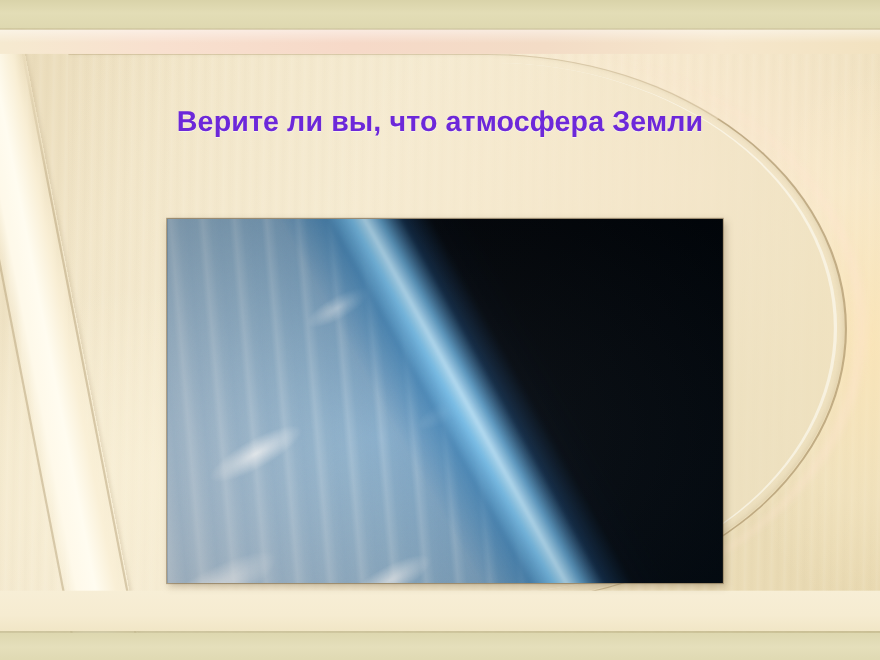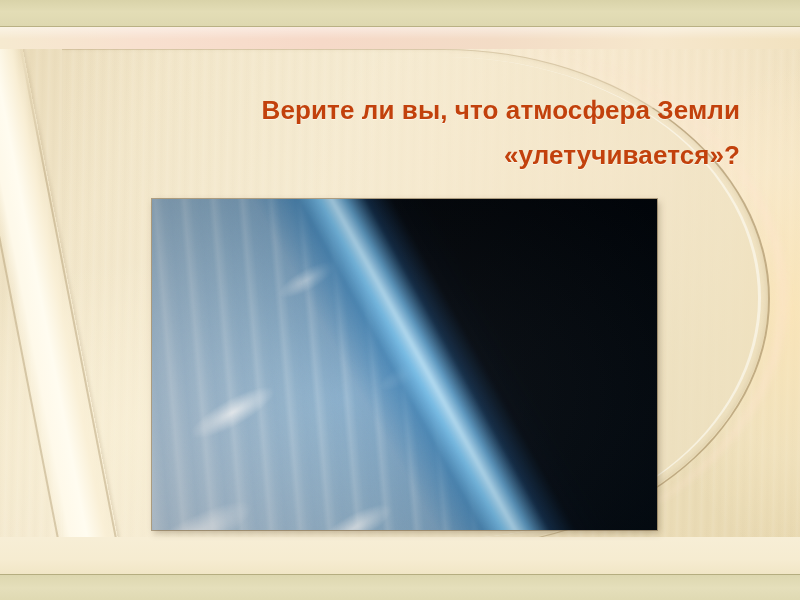--- a/index.html
+++ b/index.html
@@ -187,25 +187,25 @@
       rgba(255,240,206,0.35) 45%,
       rgba(255,240,206,0) 76%);
   }
 
   
   .title {
     position: absolute;
     left: 60px;
     top: 88px;
     width: 680px;
-    text-align: right;
+    text-align: center;
     font-size: 26px;
     font-weight: bold;
     line-height: 45px;
-    color: #c2410c;
+    color: #6d28d9;
     letter-spacing: 0.1px;
     text-shadow: 0 1px 0 rgba(255,255,255,0.55);
   }
   .title .line { display: block; white-space: nowrap; }
 
   
   .photo {
     position: absolute;
     left: 152px;
     top: 199px;
@@ -318,21 +318,20 @@
   <div class="diag-edge"></div>
   <div class="diag-edge e2"></div>
 
   <div class="band-bottom-cream"></div>
   <div class="band-top-olive"></div>
   <div class="band-top-pink"></div>
   <div class="band-bottom-olive"></div>
 
   <div class="title">
     <span class="line">Верите ли вы, что атмосфера Земли</span>
-    <span class="line">«улетучивается»?</span>
   </div>
 
   <div class="photo">
     <div class="ph-space"></div>
     <div class="ph-earth"></div>
     <div class="ph-clouds"></div>
     <div class="ph-limb"></div>
     <div class="ph-vignette"></div>
   </div>
 

